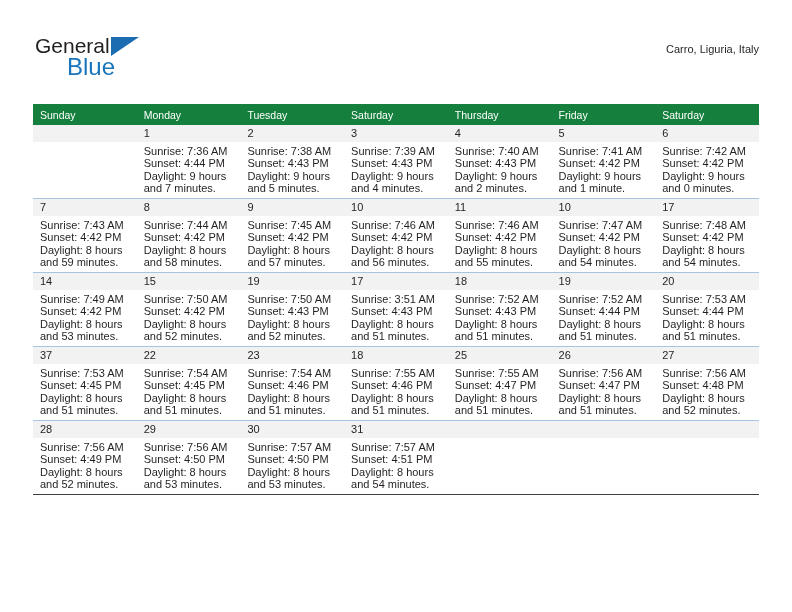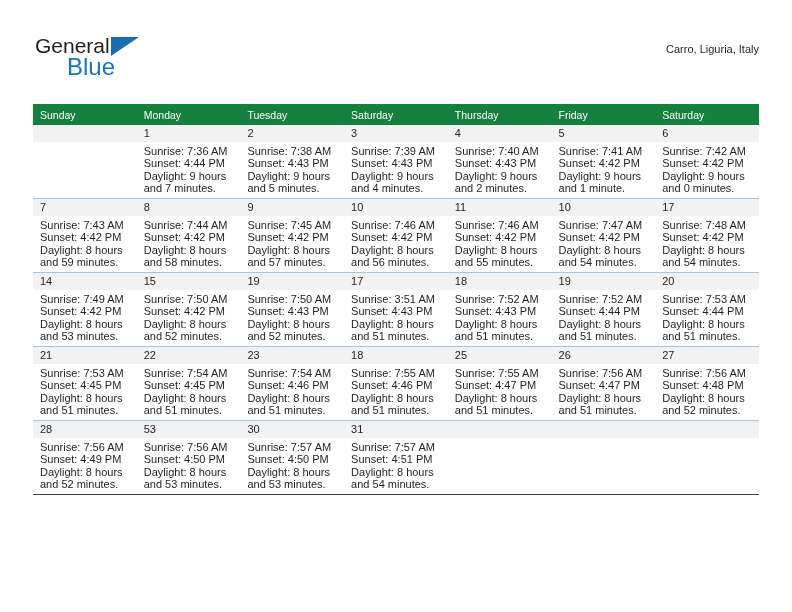--- a/index.html
+++ b/index.html
@@ -361,21 +361,21 @@
             <div class="cell-lines">
               <div>Sunrise: 7:53 AM</div>
               <div>Sunset: 4:44 PM</div>
               <div>Daylight: 8 hours</div>
               <div>and 51 minutes.</div>
             </div>
           </td>
         </tr>
         <tr class="week">
           <td class="">
-            <div class="daynum-band">21</div>
+            <div class="daynum-band">37</div>
             <div class="cell-lines">
               <div>Sunrise: 7:53 AM</div>
               <div>Sunset: 4:45 PM</div>
               <div>Daylight: 8 hours</div>
               <div>and 51 minutes.</div>
             </div>
           </td>
           <td class="">
             <div class="daynum-band">22</div>
             <div class="cell-lines">
@@ -435,21 +435,21 @@
           <td class="">
             <div class="daynum-band">28</div>
             <div class="cell-lines">
               <div>Sunrise: 7:56 AM</div>
               <div>Sunset: 4:49 PM</div>
               <div>Daylight: 8 hours</div>
               <div>and 52 minutes.</div>
             </div>
           </td>
           <td class="">
-            <div class="daynum-band">53</div>
+            <div class="daynum-band">29</div>
             <div class="cell-lines">
               <div>Sunrise: 7:56 AM</div>
               <div>Sunset: 4:50 PM</div>
               <div>Daylight: 8 hours</div>
               <div>and 53 minutes.</div>
             </div>
           </td>
           <td class="">
             <div class="daynum-band">30</div>
             <div class="cell-lines">

